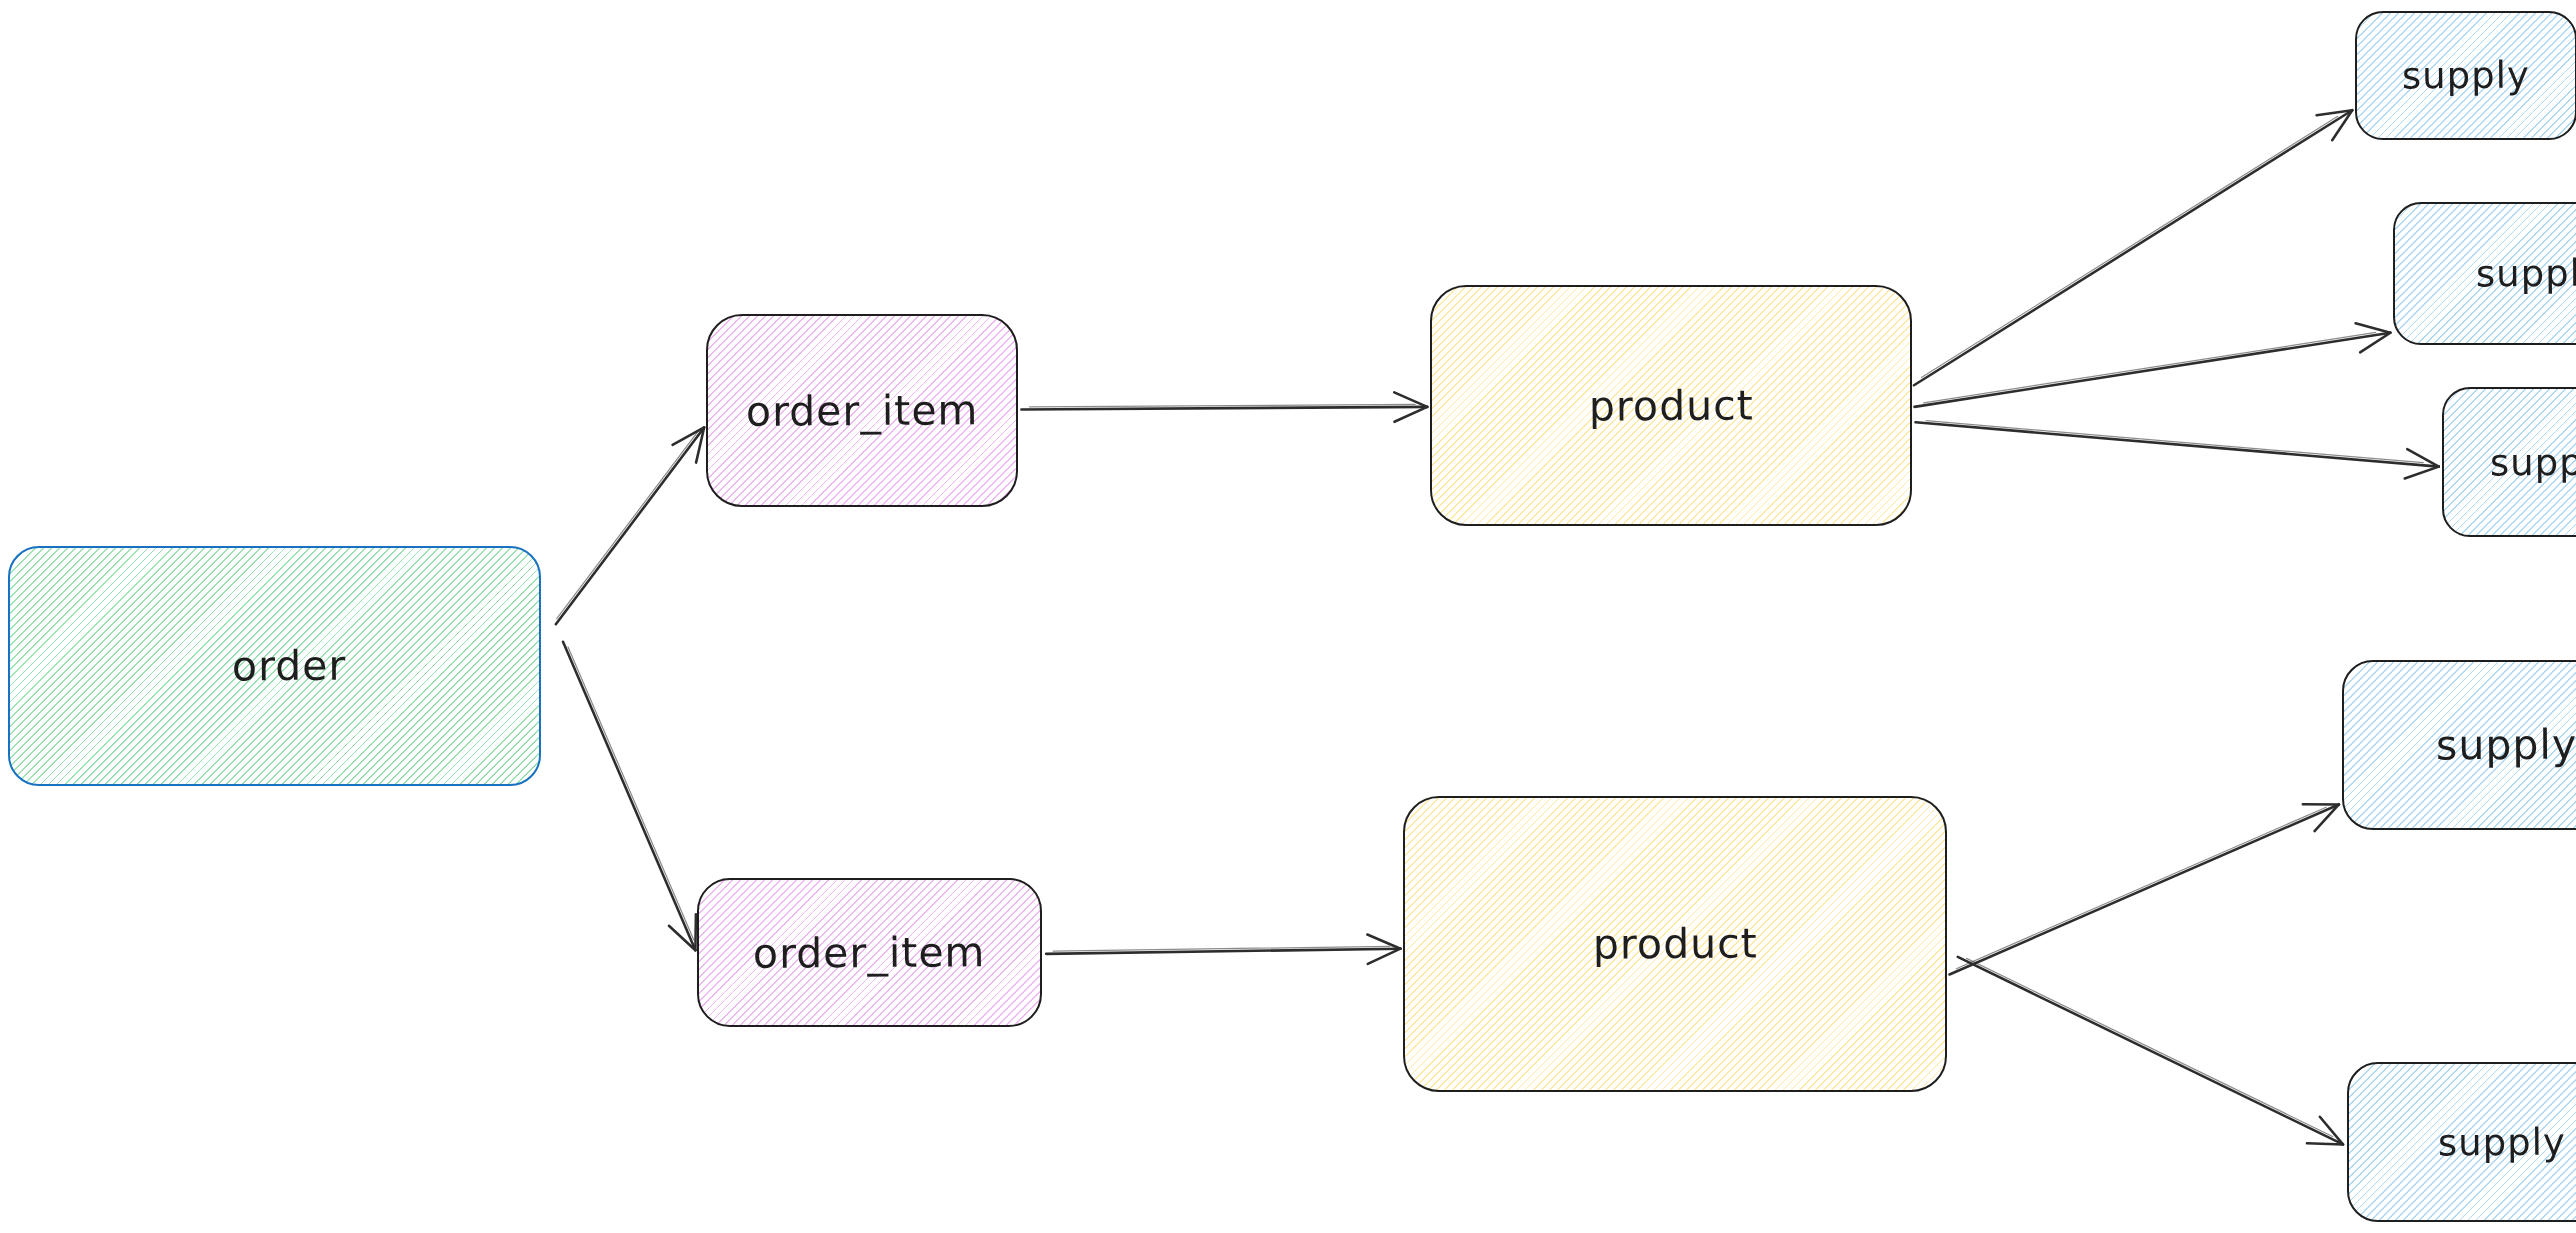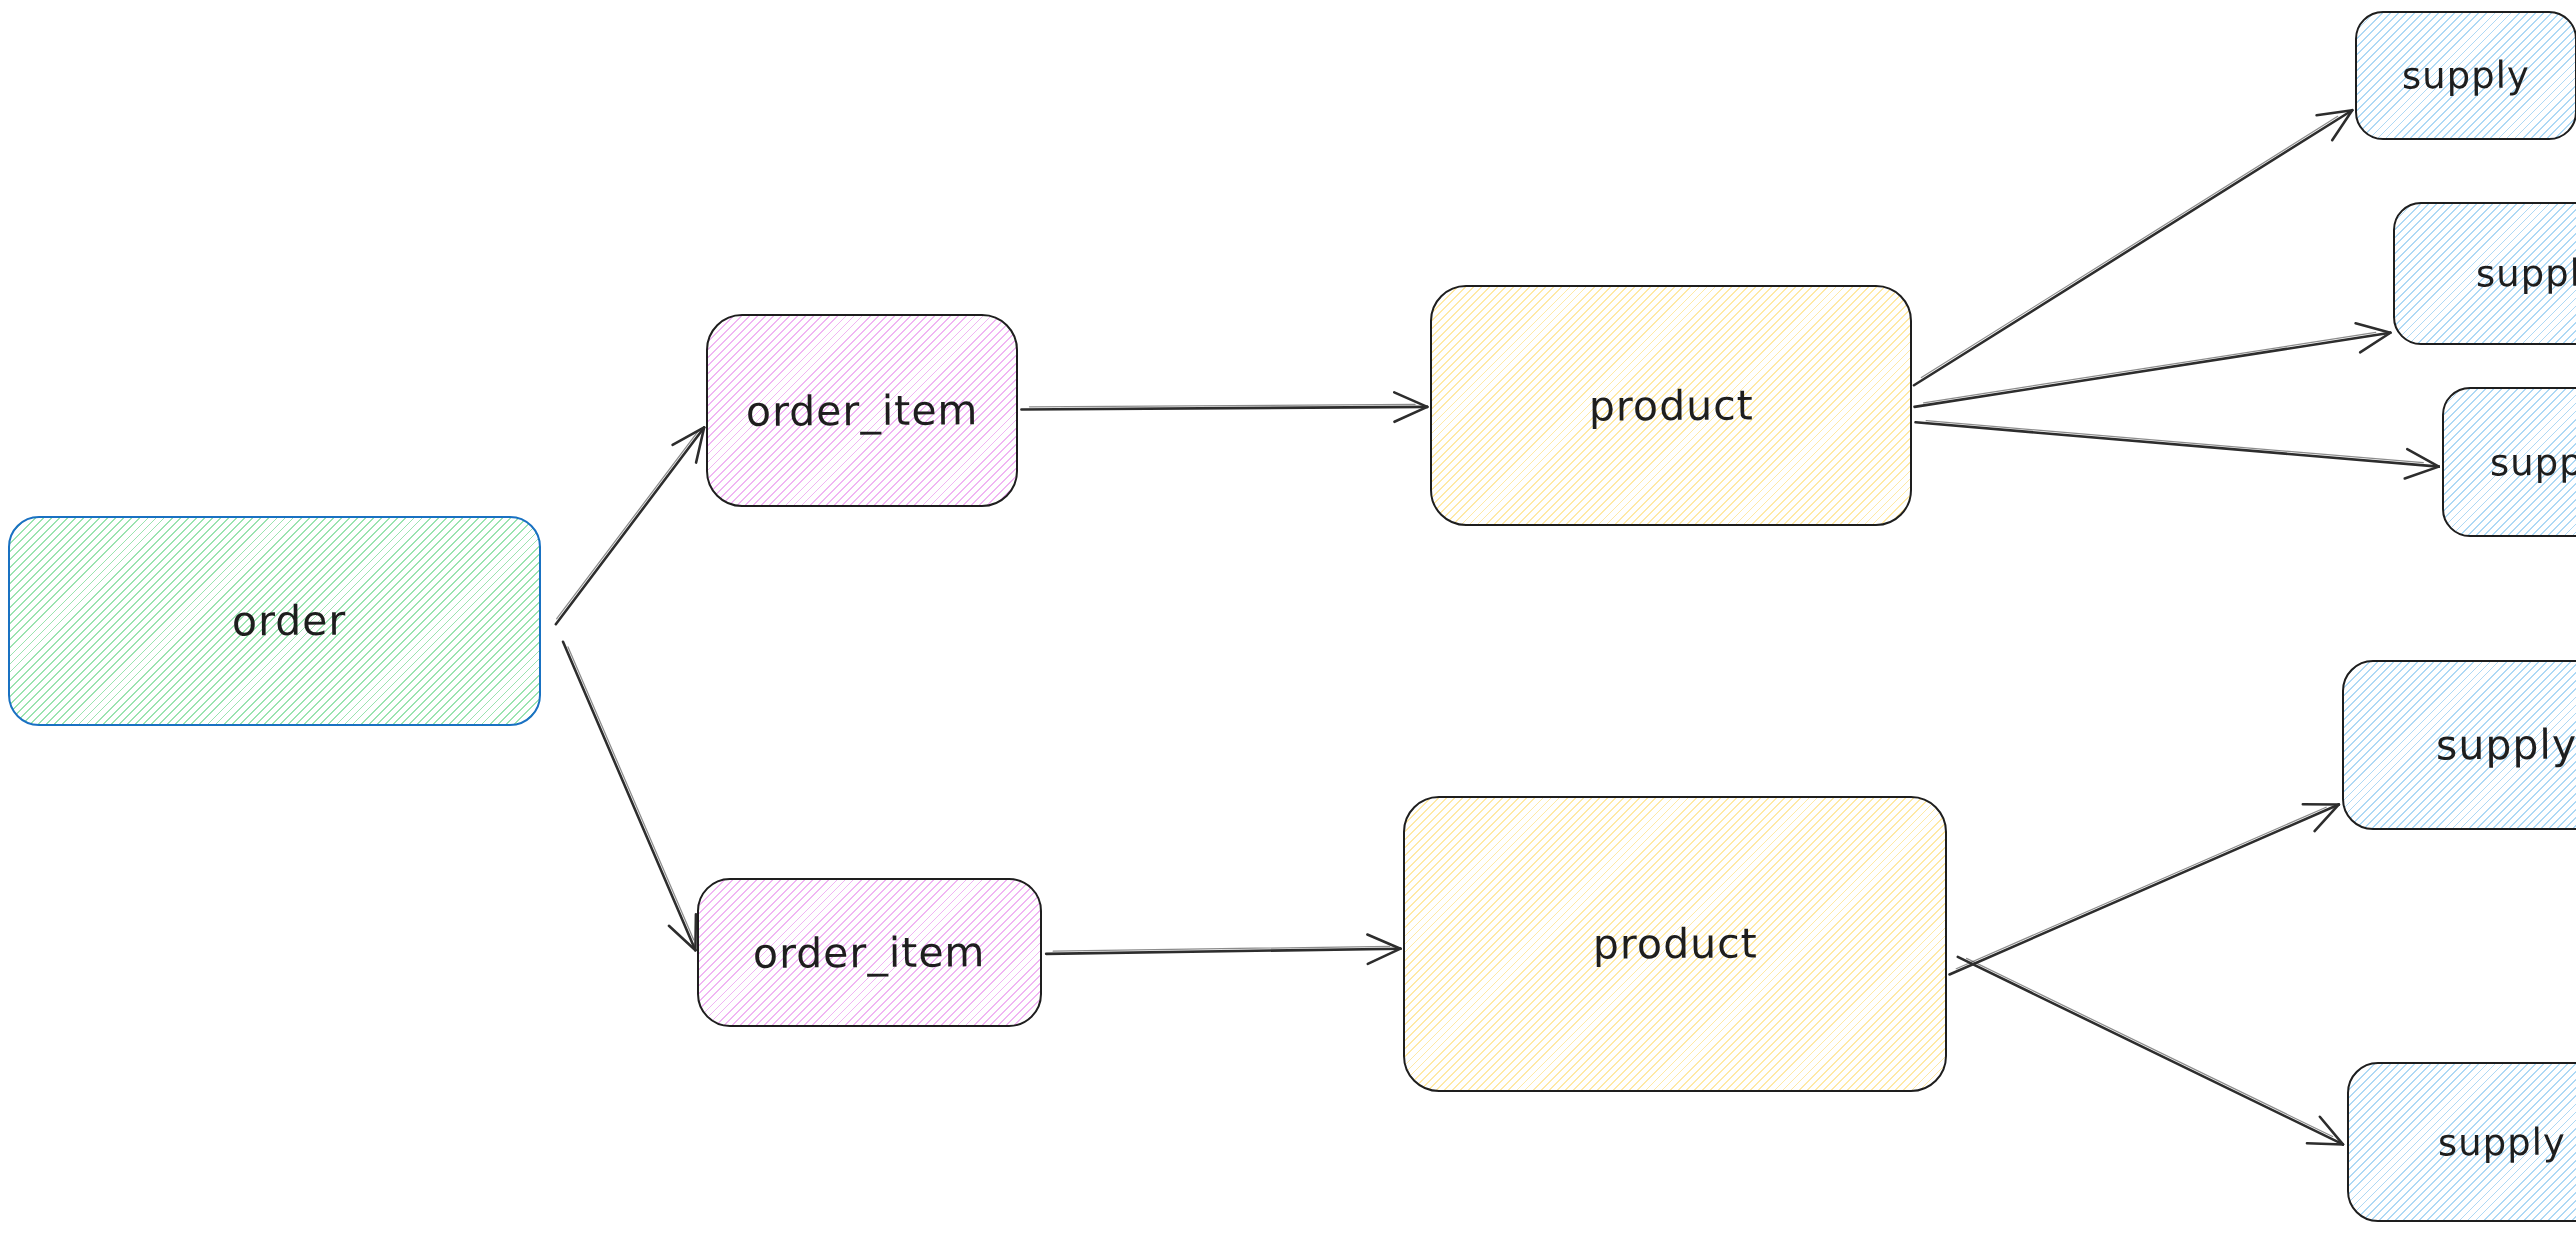--- a/index.html
+++ b/index.html
@@ -91,21 +91,21 @@
         <path d="M4540 1562 L4470.002482859257 1561.4104288580832" stroke="#2d2d2d" stroke-width="5" fill="none" stroke-linecap="round" opacity="1"></path>
         <path d="M4540 1562 L4492.840239312803 1613.7296527334784" stroke="#2d2d2d" stroke-width="5" fill="none" stroke-linecap="round" opacity="1"></path>
       </g>
       <g>
         <path d="M3800 1858 L4548 2222" stroke="#2d2d2d" stroke-width="5" fill="none" stroke-linecap="round" opacity="1"></path>
         <path d="M3817.1478540175963 1860.784080205599 L4527.747854017597 2206.5840802055986" stroke="#2d2d2d" stroke-width="2.4" fill="none" stroke-linecap="round" opacity="0.55"></path>
         <path d="M4548 2222 L4503.017239865022 2168.366509617227" stroke="#2d2d2d" stroke-width="5" fill="none" stroke-linecap="round" opacity="1"></path>
         <path d="M4548 2222 L4478.03787019261 2219.697741801193" stroke="#2d2d2d" stroke-width="5" fill="none" stroke-linecap="round" opacity="1"></path>
       </g>
     </svg>
-<div class="node" style="left: 7.7px; top: 516px; width: 533px; height: 210px; border-color: rgb(25, 113, 194); border-radius: 31px; background: repeating-linear-gradient(135deg, rgb(155, 227, 176) 0px, rgb(155, 227, 176) 1.3px, rgba(0, 0, 0, 0) 1.3px, rgba(0, 0, 0, 0) 5.7px); padding-left: 30px;">
+<div class="node" style="left: 7.7px; top: 546px; width: 533px; height: 240px; border-color: rgb(25, 113, 194); border-radius: 31px; background: repeating-linear-gradient(135deg, rgb(155, 227, 176) 0px, rgb(155, 227, 176) 1.3px, rgba(0, 0, 0, 0) 1.3px, rgba(0, 0, 0, 0) 5.7px); padding-left: 30px;">
       <span class="label" style="font-size: 41px; color: rgb(30, 30, 30);">order</span>
     </div>
     <div class="node" style="left: 706px; top: 314px; width: 312px; height: 193px; border-color: rgb(30, 30, 30); border-radius: 36px; background: repeating-linear-gradient(135deg, rgb(240, 182, 243) 0px, rgb(240, 182, 243) 1.3px, rgba(0, 0, 0, 0) 1.3px, rgba(0, 0, 0, 0) 5.7px);">
       <span class="label" style="font-size: 41px; color: rgb(30, 30, 30);">order_item</span>
     </div>
     <div class="node" style="left: 1430px; top: 285px; width: 482px; height: 241px; border-color: rgb(30, 30, 30); border-radius: 36px; background: repeating-linear-gradient(135deg, rgb(255, 233, 166) 0px, rgb(255, 233, 166) 1.3px, rgba(0, 0, 0, 0) 1.3px, rgba(0, 0, 0, 0) 5.7px);">
       <span class="label" style="font-size: 41px; color: rgb(30, 30, 30);">product</span>
     </div>
     <div class="node" style="left: 2355px; top: 11.3px; width: 222px; height: 129px; border-color: rgb(30, 30, 30); border-radius: 28px; background: repeating-linear-gradient(135deg, rgb(174, 217, 245) 0px, rgb(174, 217, 245) 1.3px, rgba(0, 0, 0, 0) 1.3px, rgba(0, 0, 0, 0) 5.7px);">
       <span class="label" style="font-size: 37px; color: rgb(30, 30, 30);">supply</span>

